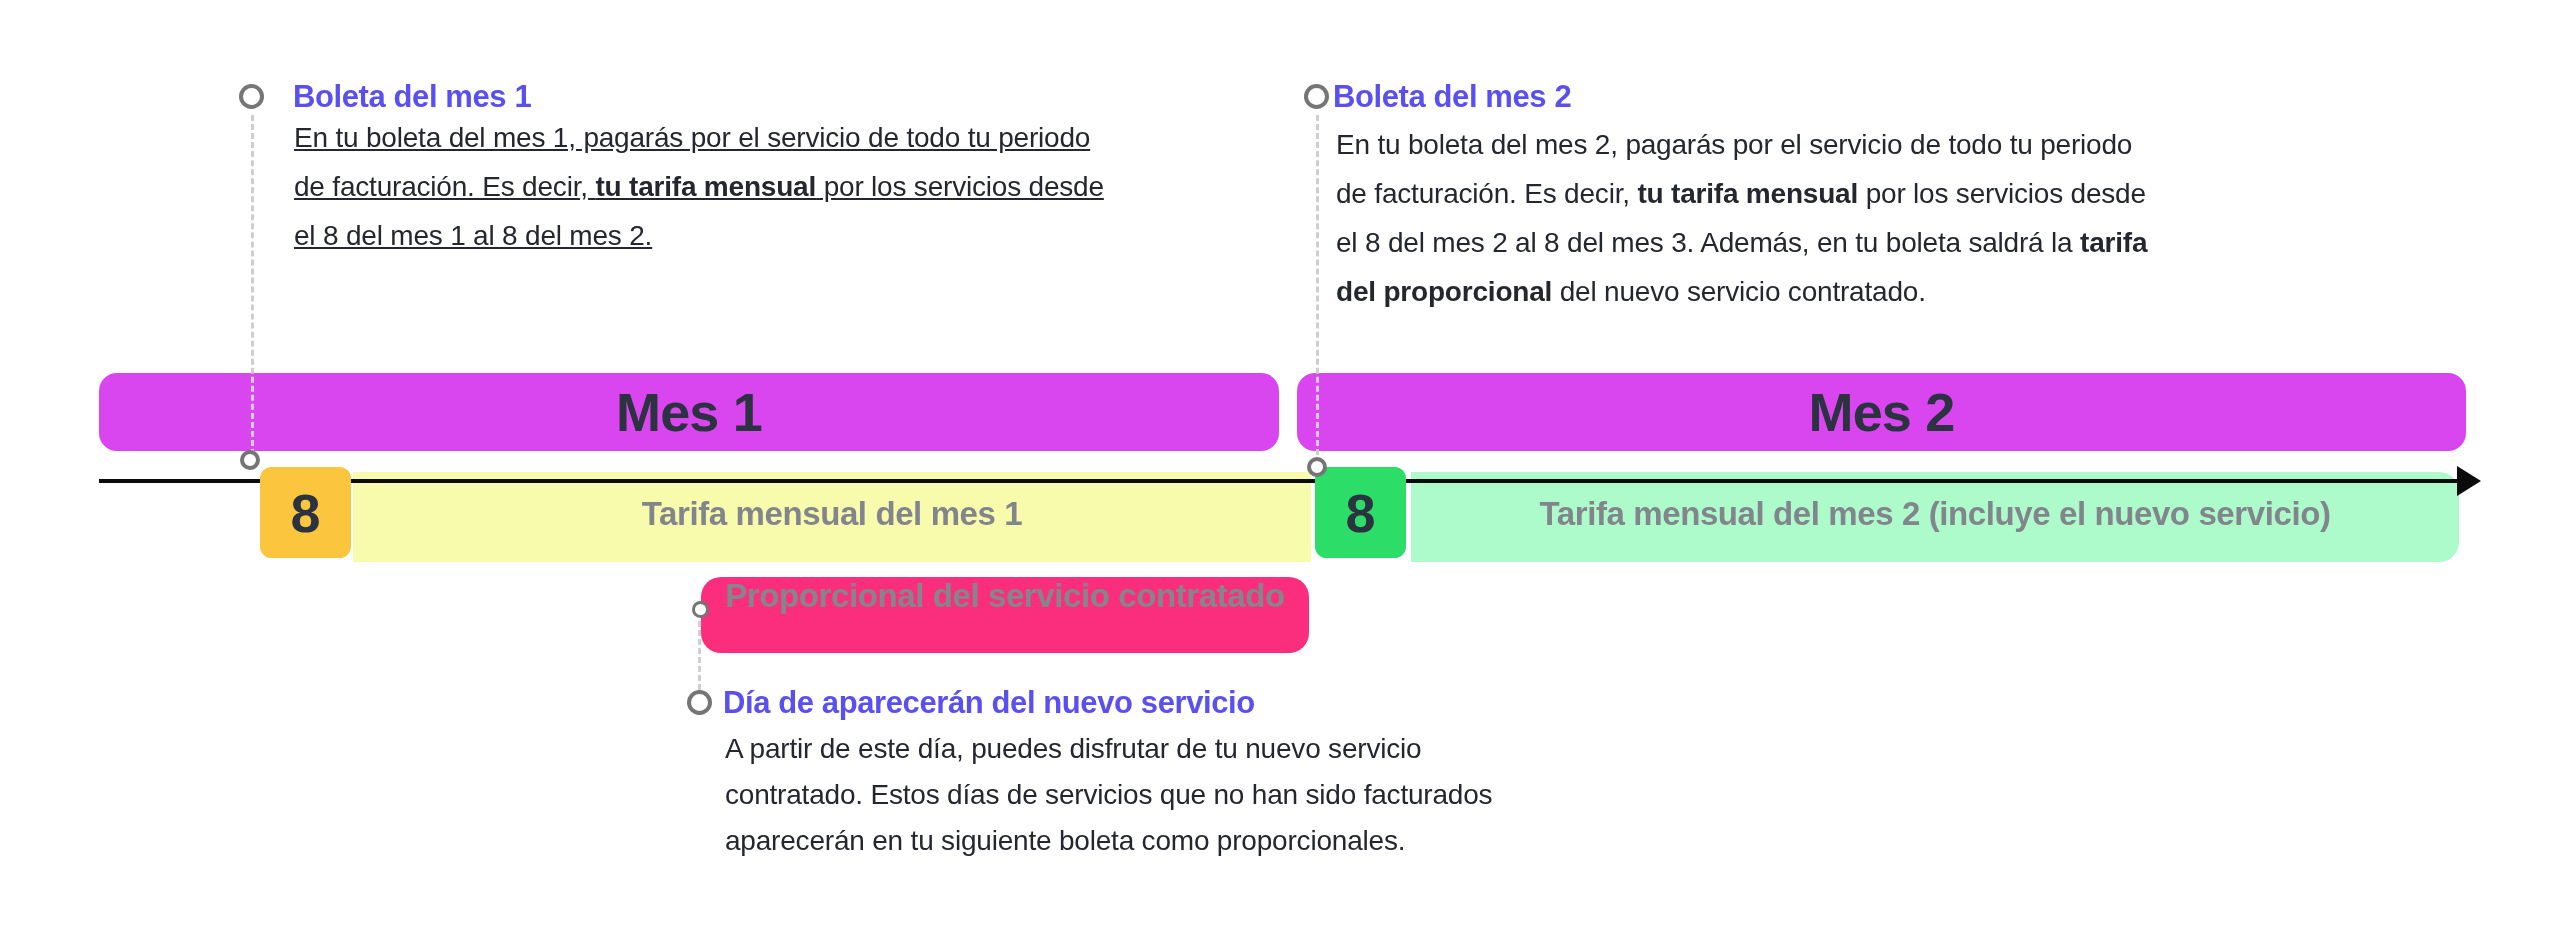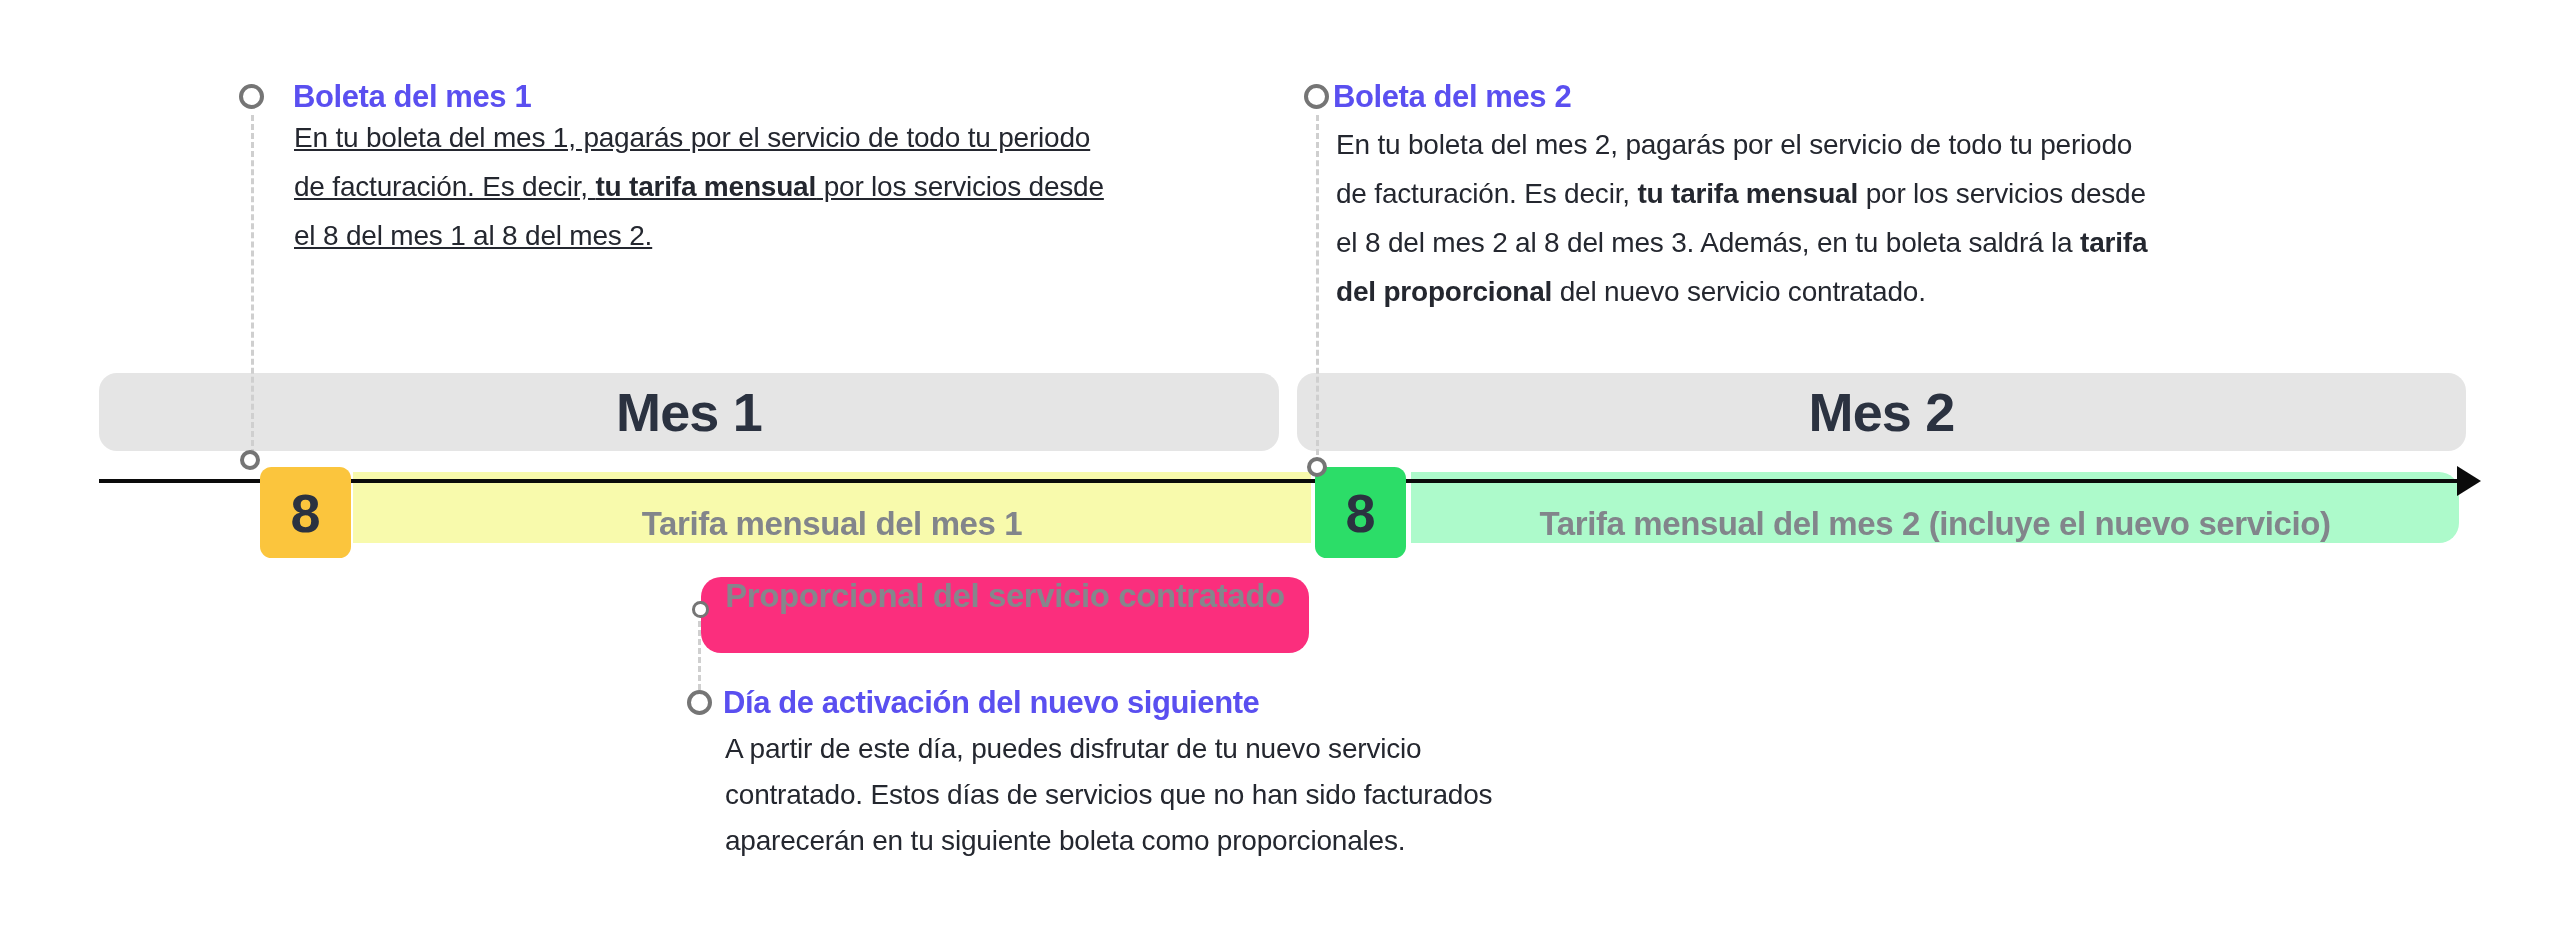--- a/index.html
+++ b/index.html
@@ -63,21 +63,21 @@
   #ring-day1  { left: 240px;  top: 450px; width: 20px; height: 20px; }
   #ring-day2  { left: 1307px; top: 457px; width: 20px; height: 20px; }
   #ring-prop  { left: 692px;  top: 601px; width: 16.5px; height: 16.5px; border-width: 3.3px; }
   #ring-activ { left: 687px;  top: 690px; width: 25px; height: 25px; }
 
   
   .month-bar {
     position: absolute;
     top: 373px;
     height: 78px;
-    background: #e5e5e5;
+    background: #d946ef;
     border-radius: 18px;
     display: flex;
     align-items: center;
     justify-content: center;
     font-size: 54px;
     font-weight: bold;
     color: #2B3240;
     letter-spacing: -0.8px;
     z-index: 1;
   }
@@ -104,23 +104,23 @@
     border-bottom: 15.7px solid transparent;
     z-index: 2;
   }
 
   
   .tariff-bar {
     position: absolute;
     top: 472px;
     height: 78px;
     display: flex;
-    align-items: flex-end;
-    justify-content: center;
-    padding-top: 4px;
+    align-items: flex-start;
+    justify-content: center;
+    padding-top: 23px;
     box-sizing: content-box;
     font-size: 33px;
     font-weight: bold;
     color: #82858B;
     letter-spacing: -0.4px;
     z-index: 1;
     white-space: pre;
   }
   #tariff1-bar { left: 353px;  width: 958px; height: 67px; background: #F8FAAC; }
   #tariff2-bar { left: 1411px; width: 1048px; height: 67px; background: #ADFACB; border-radius: 0 20px 20px 0; }
@@ -214,21 +214,21 @@
     <span>8</span>
   </div>
   <div class="day-box" id="day2-box">
     <span>8</span>
   </div>
 
   <div class="prop-bar">
     <span>Proporcional del servicio contratado</span>
   </div>
 
-  <div class="note-title" id="note3-title">Día de activación del nuevo siguiente</div>
+  <div class="note-title" id="note3-title">Día de aparecerán del nuevo servicio</div>
   <div class="note-body" id="note3-body">
     <div class="line"><span>A partir de este día, puedes disfrutar de tu nuevo servicio</span></div>
     <div class="line"><span>contratado. Estos días de servicios que no han sido facturados</span></div>
     <div class="line"><span>aparecerán en tu siguiente boleta como proporcionales.</span></div>
   </div>
 
 </div>
 
 
 </body></html>

